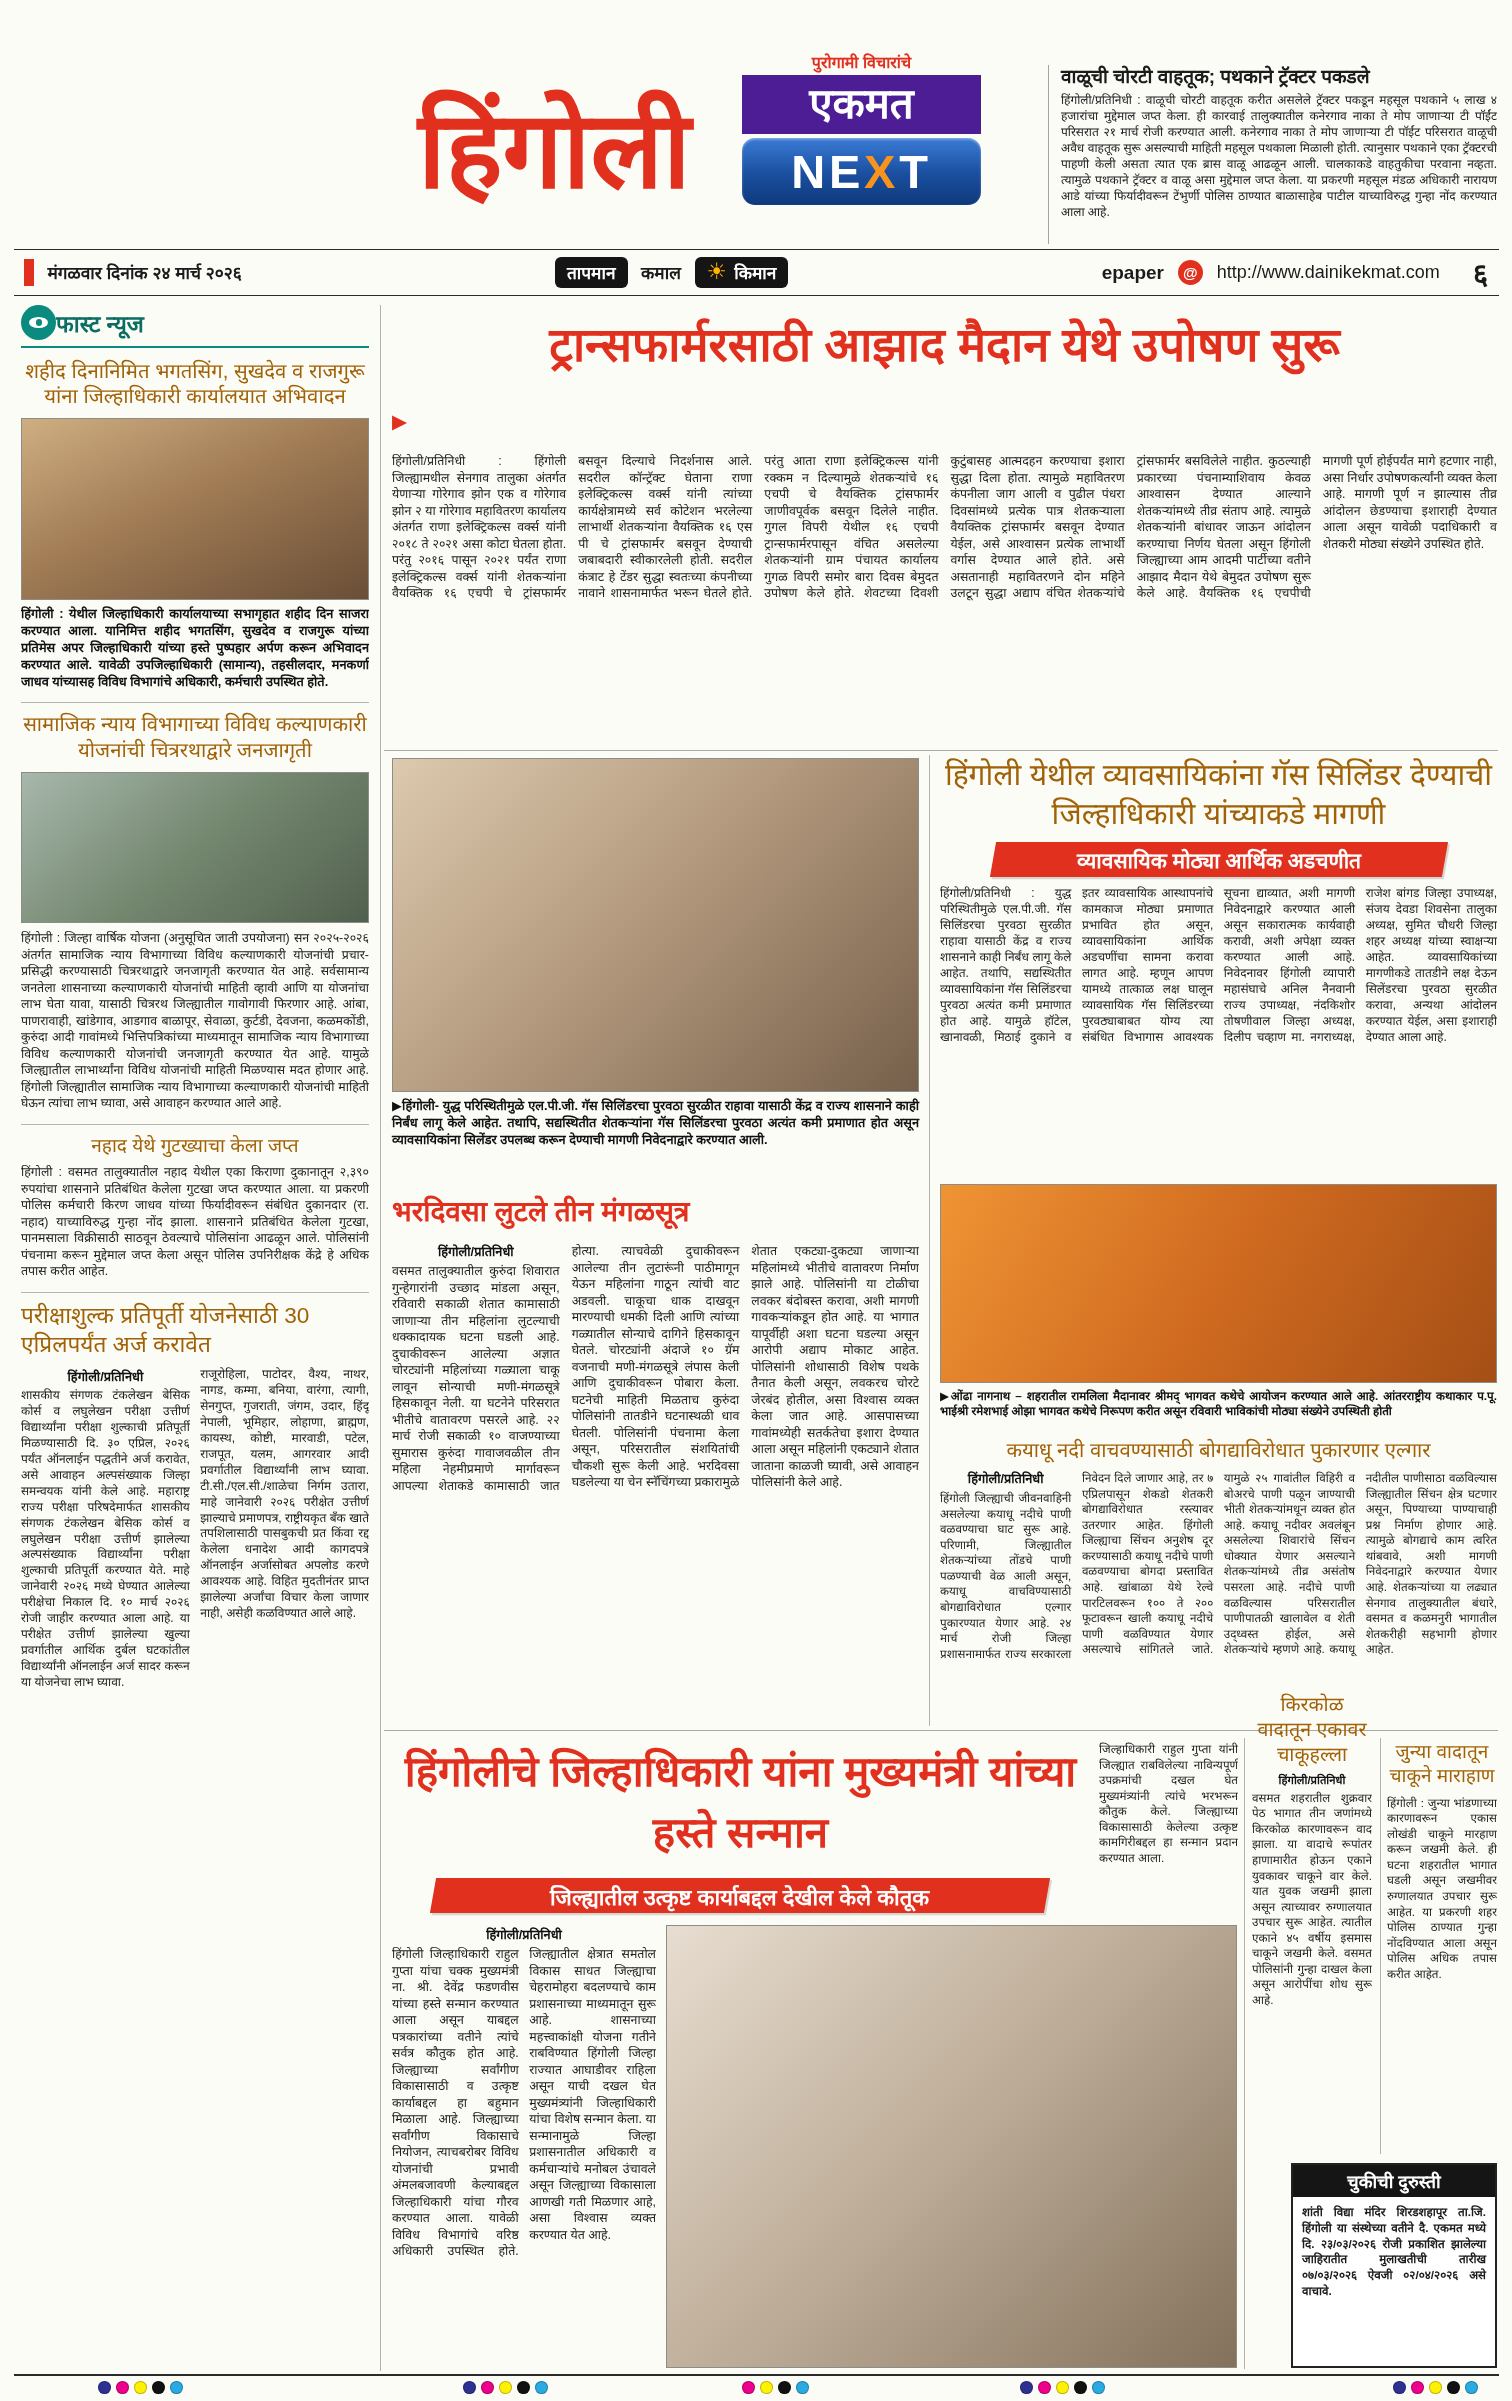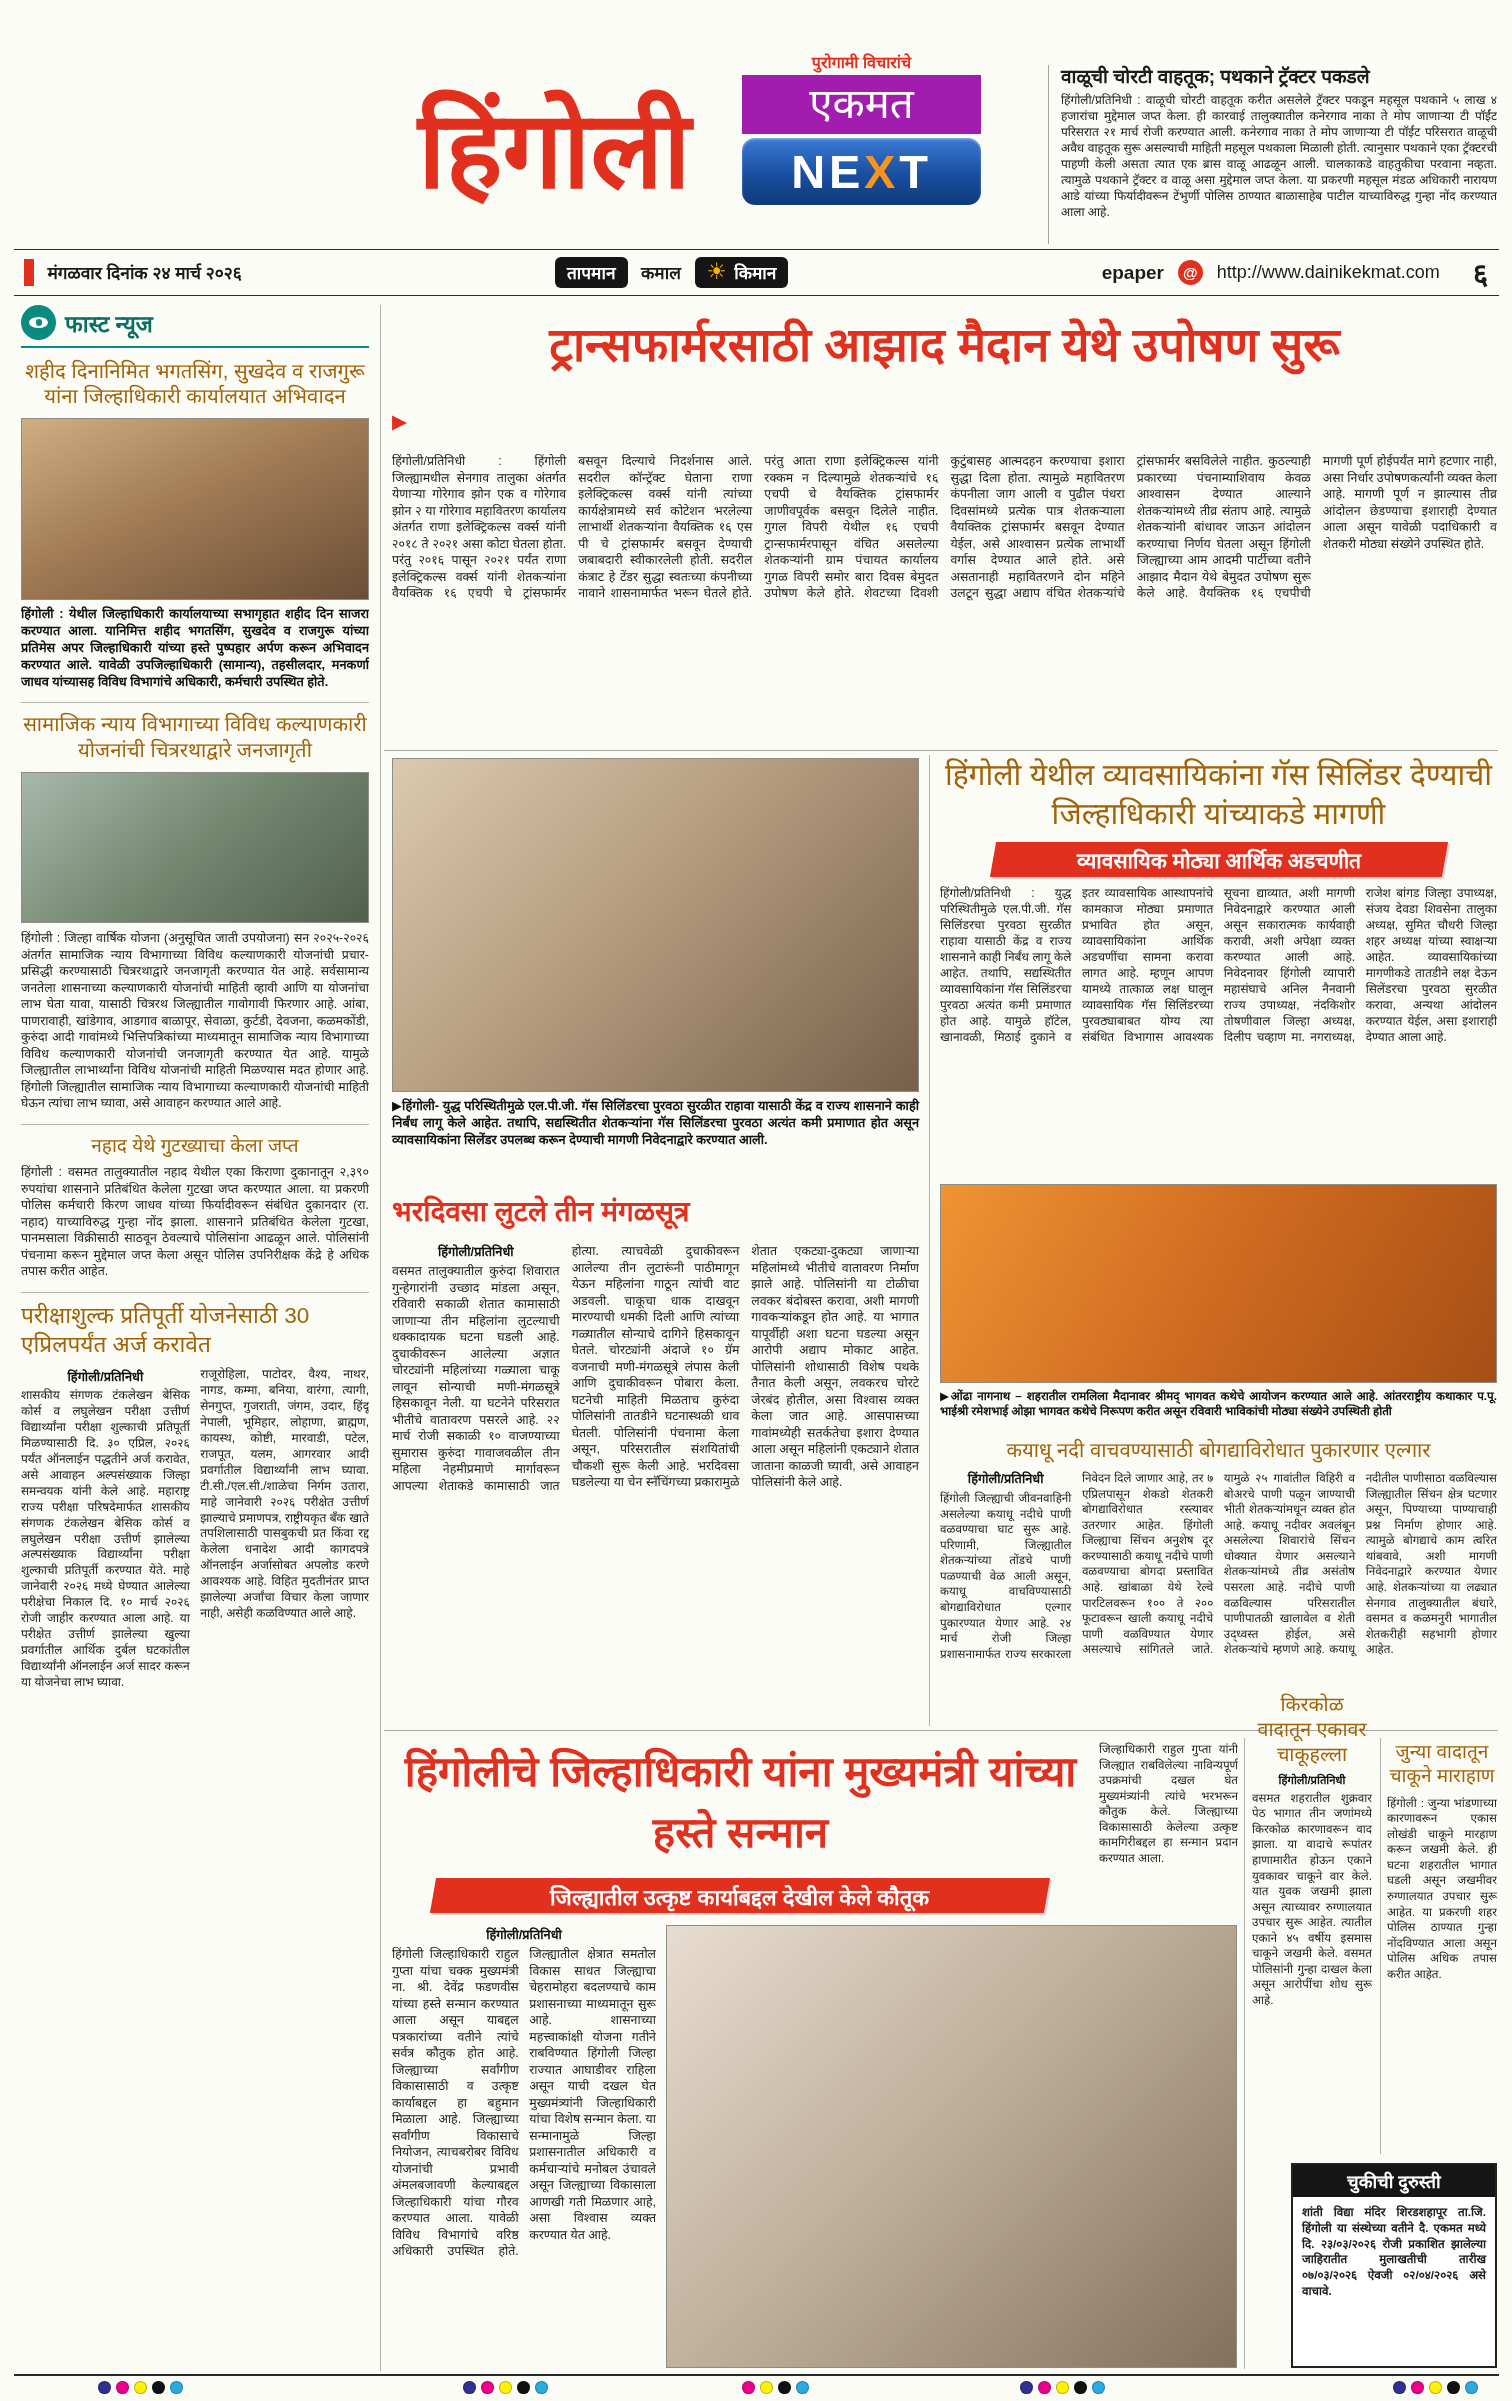--- a/index.html
+++ b/index.html
@@ -18,32 +18,32 @@
   .rule-h{position:absolute;height:0.8px;background:#a9a9a4}
   .rule-v{position:absolute;width:0.8px;background:#b3b3ae}
   .photo{border:0.8px solid #8d8d88}
   .ph-shahid{background:linear-gradient(155deg,#cfae82 0%,#a17c55 45%,#6a4e37 100%)}
   .ph-rath{background:linear-gradient(140deg,#a7b8ac 0%,#74876f 50%,#51604e 100%)}
   .ph-main{background:linear-gradient(135deg,#dcc9ae 0%,#b59c80 45%,#77604b 100%)}
   .ph-crowd{background:linear-gradient(120deg,#ef9434 0%,#cf6a20 50%,#a54f16 100%)}
   .ph-cm{background:linear-gradient(135deg,#e7ddd0 0%,#bcab96 50%,#83715c 100%)}
   .kbar{background:#e2301f;transform:skewX(-10deg);display:flex;align-items:center;justify-content:center;box-shadow:2.3px 2.3px 0 rgba(0,0,0,.15)}
   .kbar>span{transform:skewX(10deg);color:#fff;font-weight:800}
-  .brandbox{background:#a21caf;color:#fff;font-weight:400;text-align:center}
+  .brandbox{background:#4c1d95;color:#fff;font-weight:700;text-align:center}
   .nextbox{background:linear-gradient(180deg,#3a7bd5 0%,#1a4e9e 55%,#0f3a7c 100%);border-radius:13px;
            color:#fff;font-weight:800;text-align:center;letter-spacing:3.8px;
            box-shadow:inset 0 1.5px 2.3px rgba(255,255,255,.4)}
   .datebar{position:absolute;left:13.6px;top:249px;width:1485px;height:47px;
            border-top:1.5px solid #2c2c2c;border-bottom:1.1px solid #2c2c2c;
            display:flex;align-items:center;gap:13.6px;padding:0 10.5px;font-size:17.3px}
   .blackpill{background:#151515;color:#fff;font-weight:700;border-radius:6px;padding:3.8px 12px;display:flex;align-items:center;gap:7.5px}
   .sun{color:#ffb300;font-size:22.6px;line-height:1}
   .at-circle{width:25.6px;height:25.6px;border-radius:50%;background:#e2301f;color:#fff;font-weight:800;
              display:flex;align-items:center;justify-content:center;font-size:15px}
-  .fast-header{display:flex;align-items:center;gap:9px;border-bottom:2.3px solid #0b8a80;padding-bottom:6px}
+  .fast-header{display:flex;align-items:center;gap:0;border-bottom:2.3px solid #0b8a80;padding-bottom:6px}
   .fast-eye{width:35px;height:35px;border-radius:50%;background:#0b8a80;display:flex;align-items:center;justify-content:center;flex:0 0 auto}
   .eye{width:19.6px;height:11.3px;background:#fff;border-radius:50%;position:relative;overflow:hidden}
   .eye::after{content:"";position:absolute;left:6.8px;top:2.3px;width:6.8px;height:6.8px;background:#0b8a80;border-radius:50%}
   .lc-div{border-top:0.8px solid #b5b5b0;margin:12px 0 9px}
   .caption{font-size:12.8px;font-weight:700;line-height:1.32;text-align:justify;color:#111}
   .corr{border:2.3px solid #222;background:#fff}
   .corr-head{background:#151515;color:#fff;text-align:center;font-weight:800;font-size:18px;padding:3.8px 0}
   .corr-body{padding:7.5px 9px;font-size:11.7px;font-weight:600;line-height:1.35;text-align:justify}
   .regs{position:absolute;display:flex;gap:5.3px}
   .regs i{width:12.8px;height:12.8px;border-radius:50%;display:block;border:0.8px solid rgba(0,0,0,.25)}

